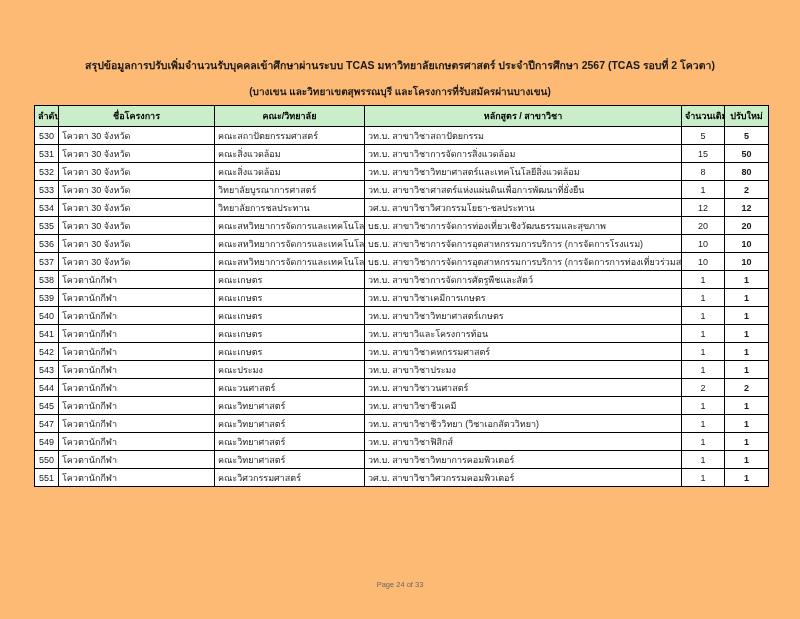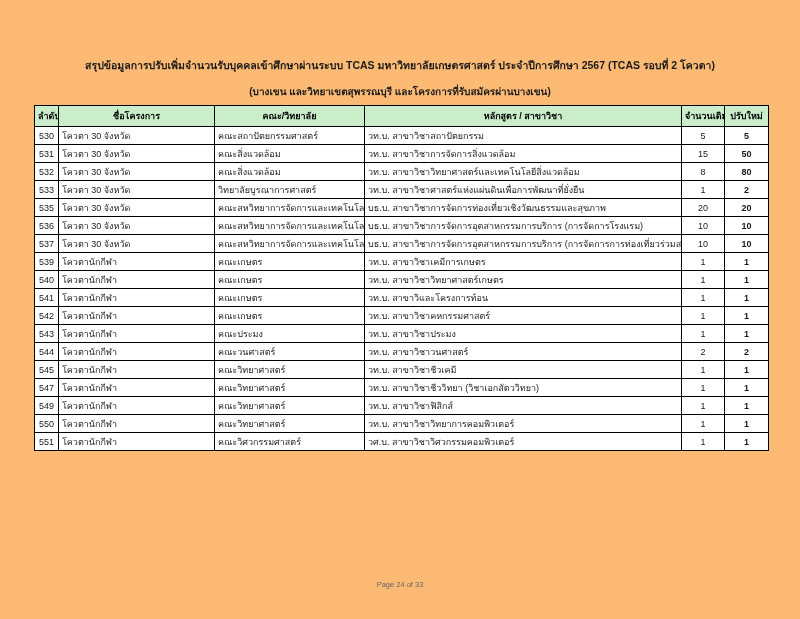--- a/index.html
+++ b/index.html
@@ -103,20 +103,28 @@
         </tr>
         <tr>
           <td class="num">533</td>
           <td class="left">โควตา 30 จังหวัด</td>
           <td class="left">วิทยาลัยบูรณาการศาสตร์</td>
           <td class="left">วท.บ. สาขาวิชาศาสตร์แห่งแผ่นดินเพื่อการพัฒนาที่ยั่งยืน</td>
           <td class="center">1</td>
           <td class="center bold">2</td>
         </tr>
         <tr>
+          <td class="num">534</td>
+          <td class="left">โควตา 30 จังหวัด</td>
+          <td class="left">วิทยาลัยการชลประทาน</td>
+          <td class="left">วศ.บ. สาขาวิชาวิศวกรรมโยธา-ชลประทาน</td>
+          <td class="center">12</td>
+          <td class="center bold">12</td>
+        </tr>
+        <tr>
           <td class="num">535</td>
           <td class="left">โควตา 30 จังหวัด</td>
           <td class="left">คณะสหวิทยาการจัดการและเทคโนโลยี</td>
           <td class="left">บธ.บ. สาขาวิชาการจัดการท่องเที่ยวเชิงวัฒนธรรมและสุขภาพ</td>
           <td class="center">20</td>
           <td class="center bold">20</td>
         </tr>
         <tr>
           <td class="num">536</td>
           <td class="left">โควตา 30 จังหวัด</td>
@@ -127,20 +135,28 @@
         </tr>
         <tr>
           <td class="num">537</td>
           <td class="left">โควตา 30 จังหวัด</td>
           <td class="left">คณะสหวิทยาการจัดการและเทคโนโลยี</td>
           <td class="left">บธ.บ. สาขาวิชาการจัดการอุตสาหกรรมการบริการ (การจัดการการท่องเที่ยวร่วมสมัย)</td>
           <td class="center">10</td>
           <td class="center bold">10</td>
         </tr>
         <tr>
+          <td class="num">538</td>
+          <td class="left">โควตานักกีฬา</td>
+          <td class="left">คณะเกษตร</td>
+          <td class="left">วท.บ. สาขาวิชาการจัดการศัตรูพืชและสัตว์</td>
+          <td class="center">1</td>
+          <td class="center bold">1</td>
+        </tr>
+        <tr>
           <td class="num">539</td>
           <td class="left">โควตานักกีฬา</td>
           <td class="left">คณะเกษตร</td>
           <td class="left">วท.บ. สาขาวิชาเคมีการเกษตร</td>
           <td class="center">1</td>
           <td class="center bold">1</td>
         </tr>
         <tr>
           <td class="num">540</td>
           <td class="left">โควตานักกีฬา</td>

